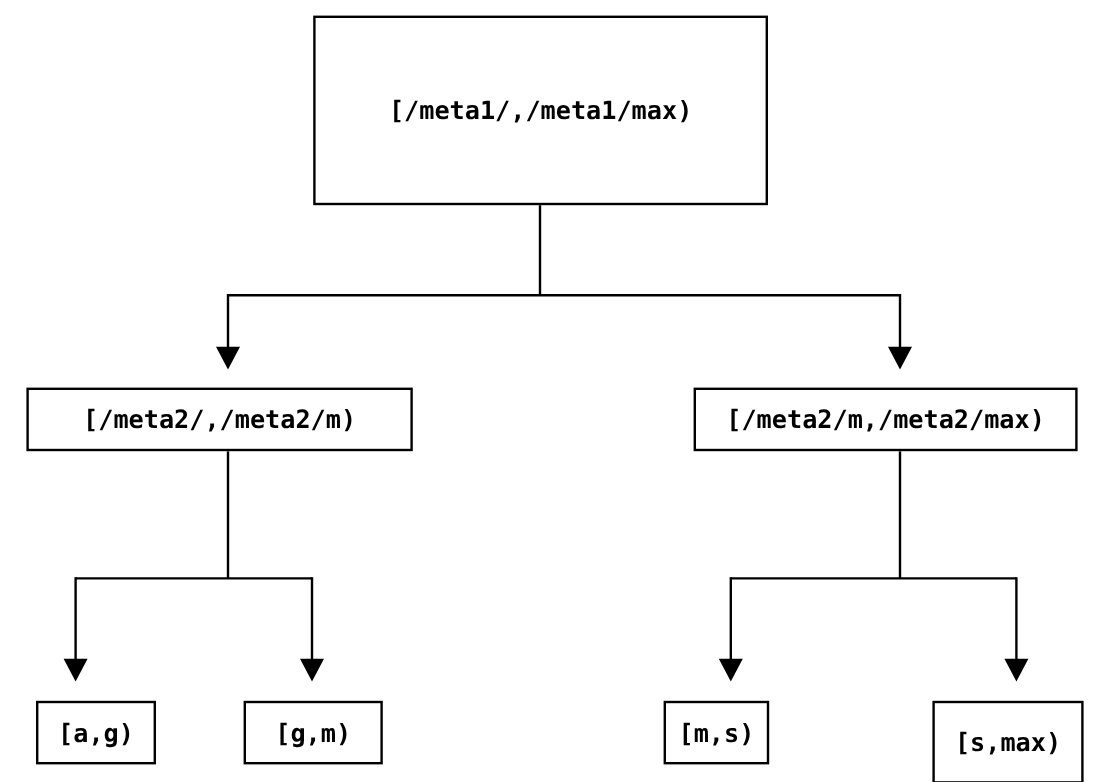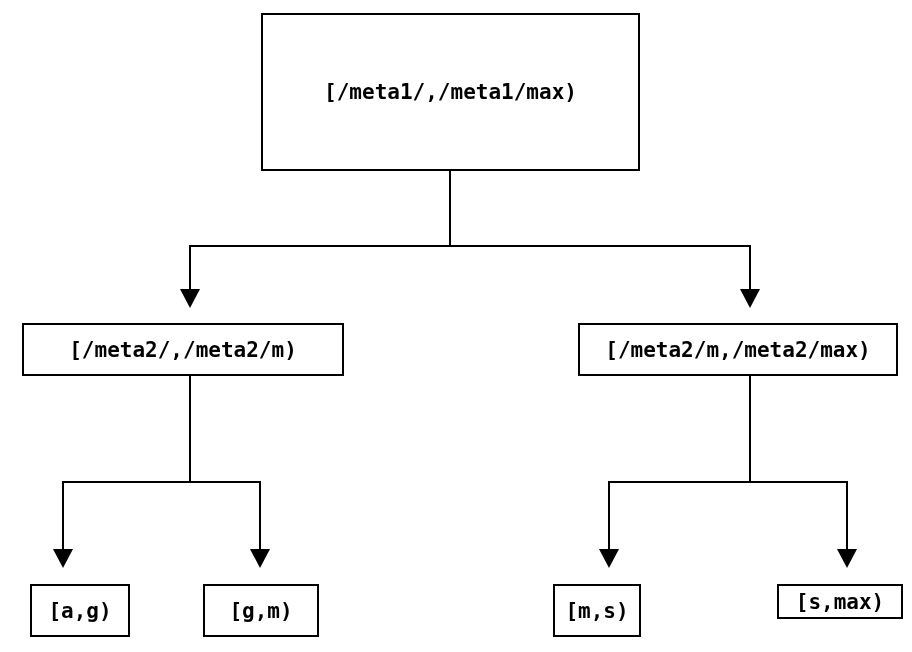--- a/index.html
+++ b/index.html
@@ -43,21 +43,21 @@
     font-weight: bold;
     color: #000000;
     white-space: nowrap;
   }
   .node-root   { left: 261px; top: 13px;  width: 379px; height: 158px; }
   .node-left   { left: 22px;  top: 323px; width: 322px; height: 53px; }
   .node-right  { left: 578px; top: 323px; width: 320px; height: 53px; }
   .leaf-0      { left: 8px;   top: 584px; width: 100px; height: 53px; margin-left: 22px; }
   .leaf-1      { left: 203px; top: 584px; width: 116px;  height: 53px; }
   .leaf-2      { left: 553px; top: 584px; width: 88px; height: 53px; }
-  .leaf-3      { left: 777px; top: 584px; width: 126px; height: 35px; }
+  .leaf-3      { left: 777px; top: 584px; width: 126px; height: 69px; }
 </style>
 </head>
 <body>
 
 <div class="canvas">
 
   <svg class="edges" viewBox="0 0 912 652" xmlns="http://www.w3.org/2000/svg">
 
     <path class="edge" d="M450,170 L450,246"></path>
     <path class="edge" d="M190,246 L750,246"></path>

